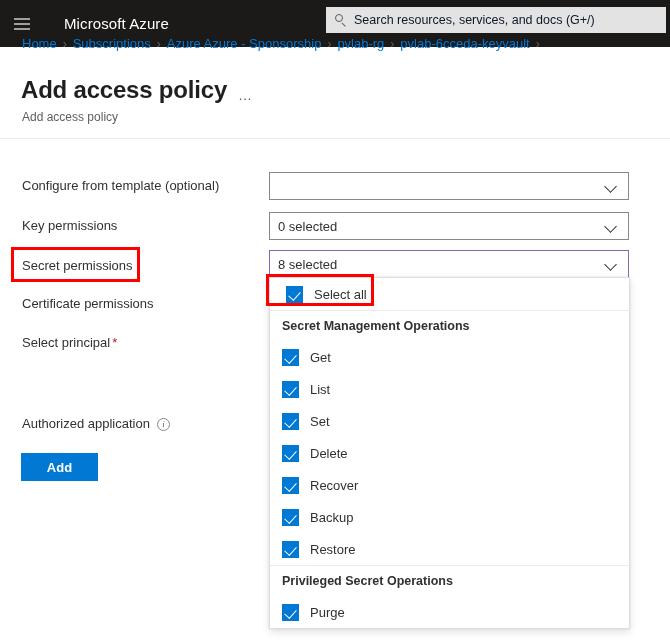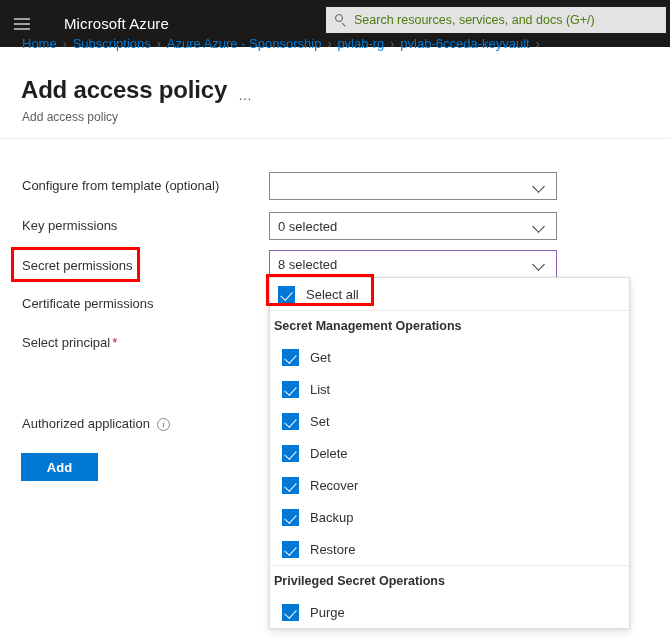--- a/index.html
+++ b/index.html
@@ -67,21 +67,21 @@
     left: 1px; top: 1px;
   }
   .search-icon b {
     position: absolute;
     width: 5px; height: 1.2px;
     background: #605e5c;
     transform: rotate(45deg);
     left: 7px; top: 11px;
   }
   .search-ph {
-    color: #4d7c0f;
+    color: #0f172a;
     font-size: 12.5px;
     white-space: nowrap;
   }
 
   
   .breadcrumb {
     position: absolute;
     top: 36px; left: 22px;
     font-size: 13px;
     color: #0078d4;
@@ -150,21 +150,21 @@
     font-style: italic;
     font-family: "Liberation Serif", serif;
     vertical-align: 1px;
     margin-left: 7px;
     cursor: pointer;
   }
 
   .select-field {
     position: absolute;
     left: 269px;
-    width: 288px; height: 28px;
+    width: 360px; height: 28px;
     background: #ffffff;
     border: 1px solid #8a8886;
     display: flex;
     align-items: center;
     padding: 0 8px;
     cursor: pointer;
   }
   .select-field.focused { border: 1px solid #8764b8; }
   .select-value {
     flex: 1;
@@ -196,30 +196,30 @@
     width: 361px;
     background: #ffffff;
     border: 1px solid #e1dfdd;
     box-shadow: 0 3px 8px rgba(0,0,0,.12), 0 0 2px rgba(0,0,0,.10);
     z-index: 5;
   }
   .dd-row {
     height: 32px;
     display: flex;
     align-items: center;
-    padding-left: 8px;
+    padding-left: 16px;
     cursor: pointer;
   }
   .dd-row.indent { padding-left: 12px; }
   .dd-sep { height: 1px; background: #edebe9; }
   .dd-header {
     height: 30px;
     display: flex;
     align-items: center;
-    padding-left: 4px;
+    padding-left: 12px;
     font-size: 12.5px;
     font-weight: 600;
     color: #323130;
   }
   .cbx {
     width: 17px; height: 17px;
     flex: 0 0 17px;
     background: #0078d4;
     position: relative;
     margin-right: 11px;

